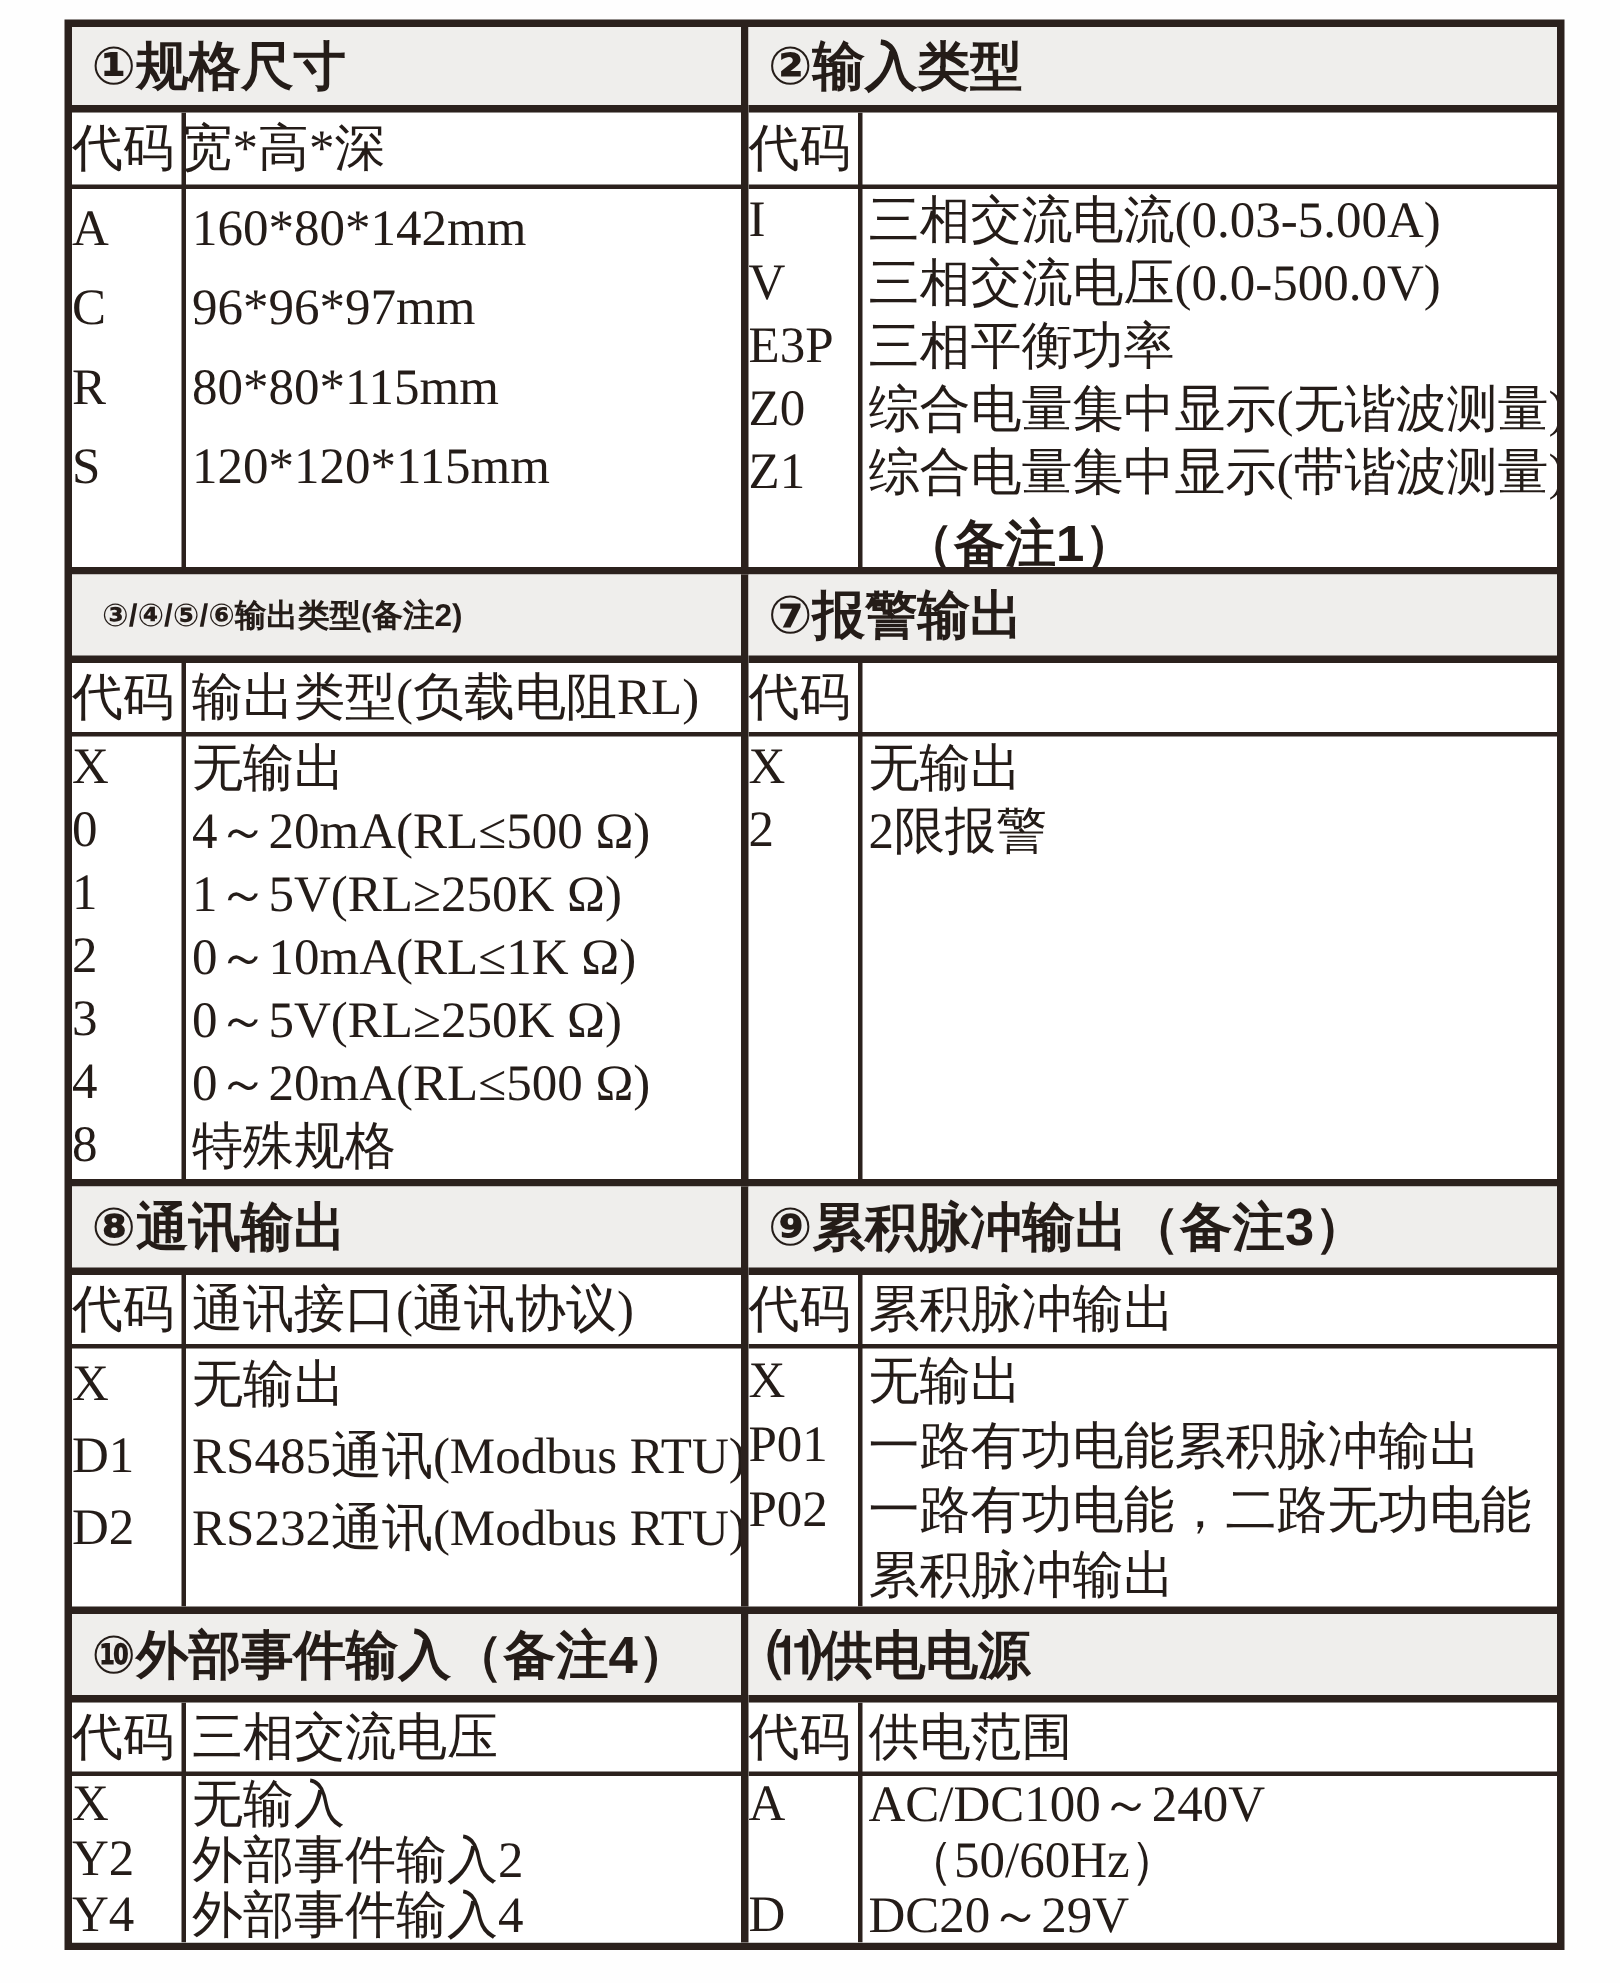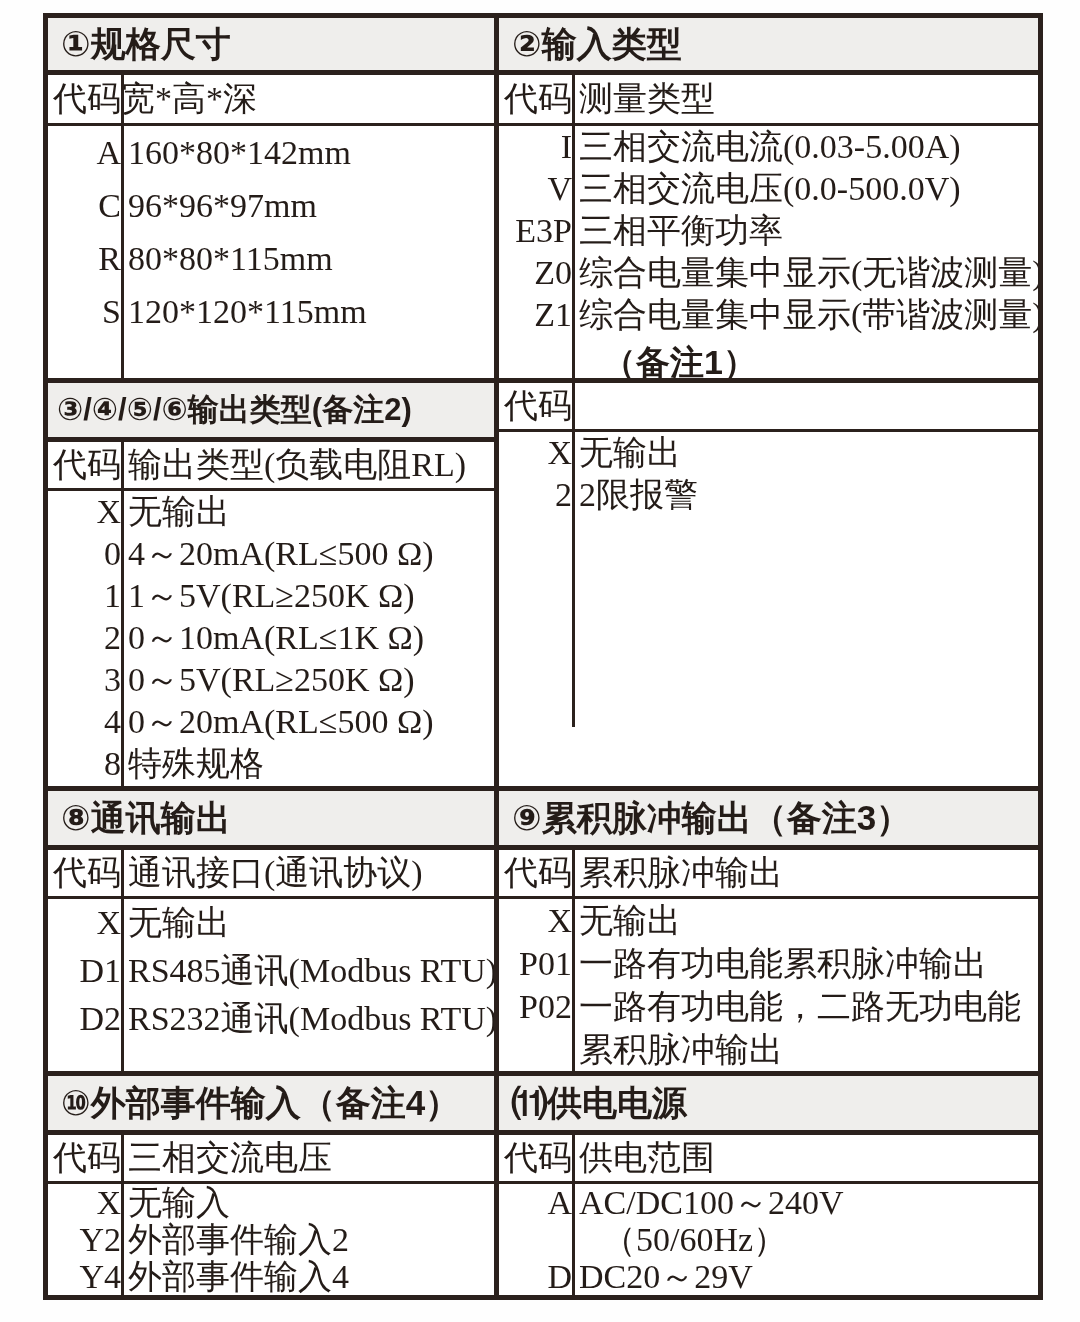--- a/index.html
+++ b/index.html
@@ -29,37 +29,37 @@
   .half.rgt{flex:1}
   .tbar{
     background:var(--gray);
     border-bottom:5px solid var(--bc);
     display:flex;align-items:center;
     padding-left:13px;
     font-family:"Liberation Sans","DejaVu Sans",sans-serif;
     font-weight:700;font-size:35px;
     white-space:nowrap;overflow:hidden;
   }
-  .tbar.tight{font-size:31px;padding-left:9px}
+  .tbar.tight{font-size:21px;padding-left:20px}
   .b1 .tbar{height:57px}
   .b2 .tbar,.b3 .tbar,.b4 .tbar{height:59px}
   .grid{position:relative;overflow:hidden}
   .b1 .grid{height:303px}
   .b2 .grid{height:344px}
   .b3 .grid{height:221px}
   .b4 .grid{height:160px}
   .vline{position:absolute;top:0;bottom:0;left:73px;width:3px;background:var(--bc)}
   .subrow{
     display:flex;align-items:center;
     border-bottom:3px solid var(--bc);
     font-size:34px;white-space:nowrap;
   }
   .b1 .subrow{height:51px}
   .b2 .subrow,.b3 .subrow,.b4 .subrow{height:49px}
-  .cc{width:73px;flex:none;text-align:right}
+  .cc{width:73px;flex:none;text-align:left}
   .dc{flex:1;padding-left:7px;min-width:0;white-space:nowrap;overflow:hidden}
   .dc.center{padding-left:0}
   .row{display:flex;align-items:center;font-size:34px;white-space:nowrap}
   .b1 .lft .row{height:53px}
   .b1 .rgt .row{height:42px}
   .b2 .row{height:42px}
   .b3 .lft .row{height:48px}
   .b3 .rgt .row{height:43px}
   .b4 .row{height:37px}
   .row.indent .dc{padding-left:30px}
@@ -103,21 +103,20 @@
             </div>
           </div>
         </div>
       </div>
       <div class="half rgt">
         <div class="tbar">②输入类型</div>
         <div class="grid">
           <div class="vline"></div>
           <div class="subrow">
             <div class="cc">代码</div>
-            <div class="dc">测量类型</div>
           </div>
           <div class="rows">
             <div class="row">
               <div class="cc">I</div>
               <div class="dc">三相交流电流(0.03-5.00A)</div>
             </div>
             <div class="row">
               <div class="cc">V</div>
               <div class="dc">三相交流电压(0.0-500.0V)</div>
             </div>
@@ -177,20 +176,21 @@
               <div class="dc">0～20mA(RL≤500 Ω)</div>
             </div>
             <div class="row">
               <div class="cc">8</div>
               <div class="dc">特殊规格</div>
             </div>
           </div>
         </div>
       </div>
       <div class="half rgt">
+        <div class="tbar">⑦报警输出</div>
         <div class="grid">
           <div class="vline"></div>
           <div class="subrow">
             <div class="cc">代码</div>
           </div>
           <div class="rows">
             <div class="row">
               <div class="cc">X</div>
               <div class="dc">无输出</div>
             </div>

